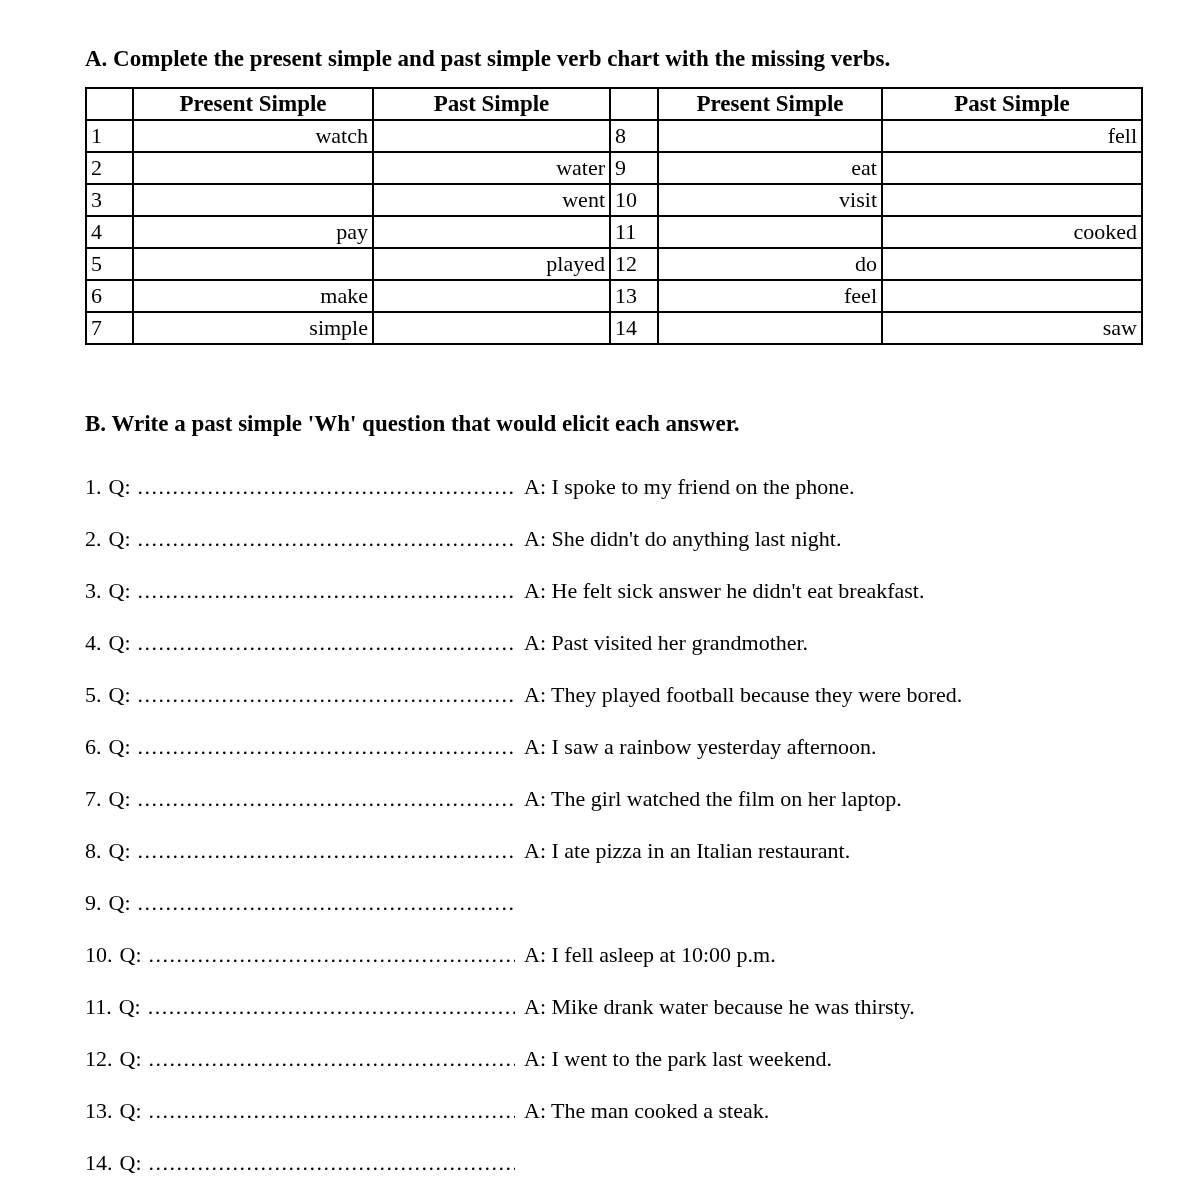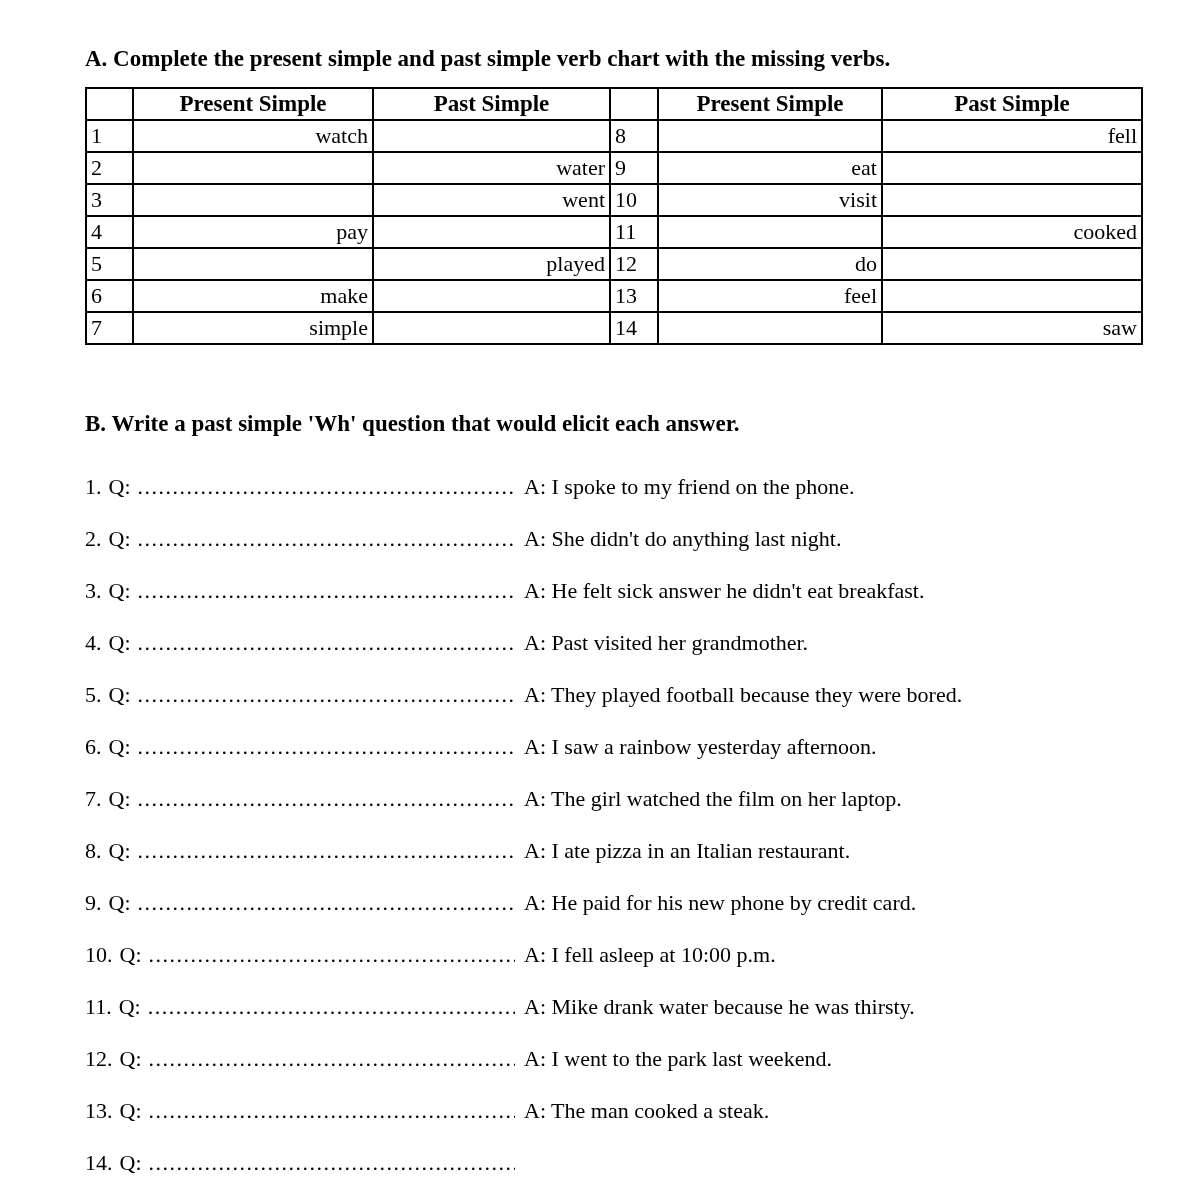--- a/index.html
+++ b/index.html
@@ -251,21 +251,20 @@
         </span>
         <span class="answer">A: I ate pizza in an Italian restaurant.</span>
       </div>
 
       <div class="q-line">
         <span class="q-left">
           <span class="q-num">9.</span>
           <span class="q-label">Q:</span>
           <span class="dots">................................................................................</span>
         </span>
-        <span class="answer">A: He paid for his new phone by credit card.</span>
       </div>
 
       <div class="q-line">
         <span class="q-left">
           <span class="q-num">10.</span>
           <span class="q-label">Q:</span>
           <span class="dots">................................................................................</span>
         </span>
         <span class="answer">A: I fell asleep at 10:00 p.m.</span>
       </div>

